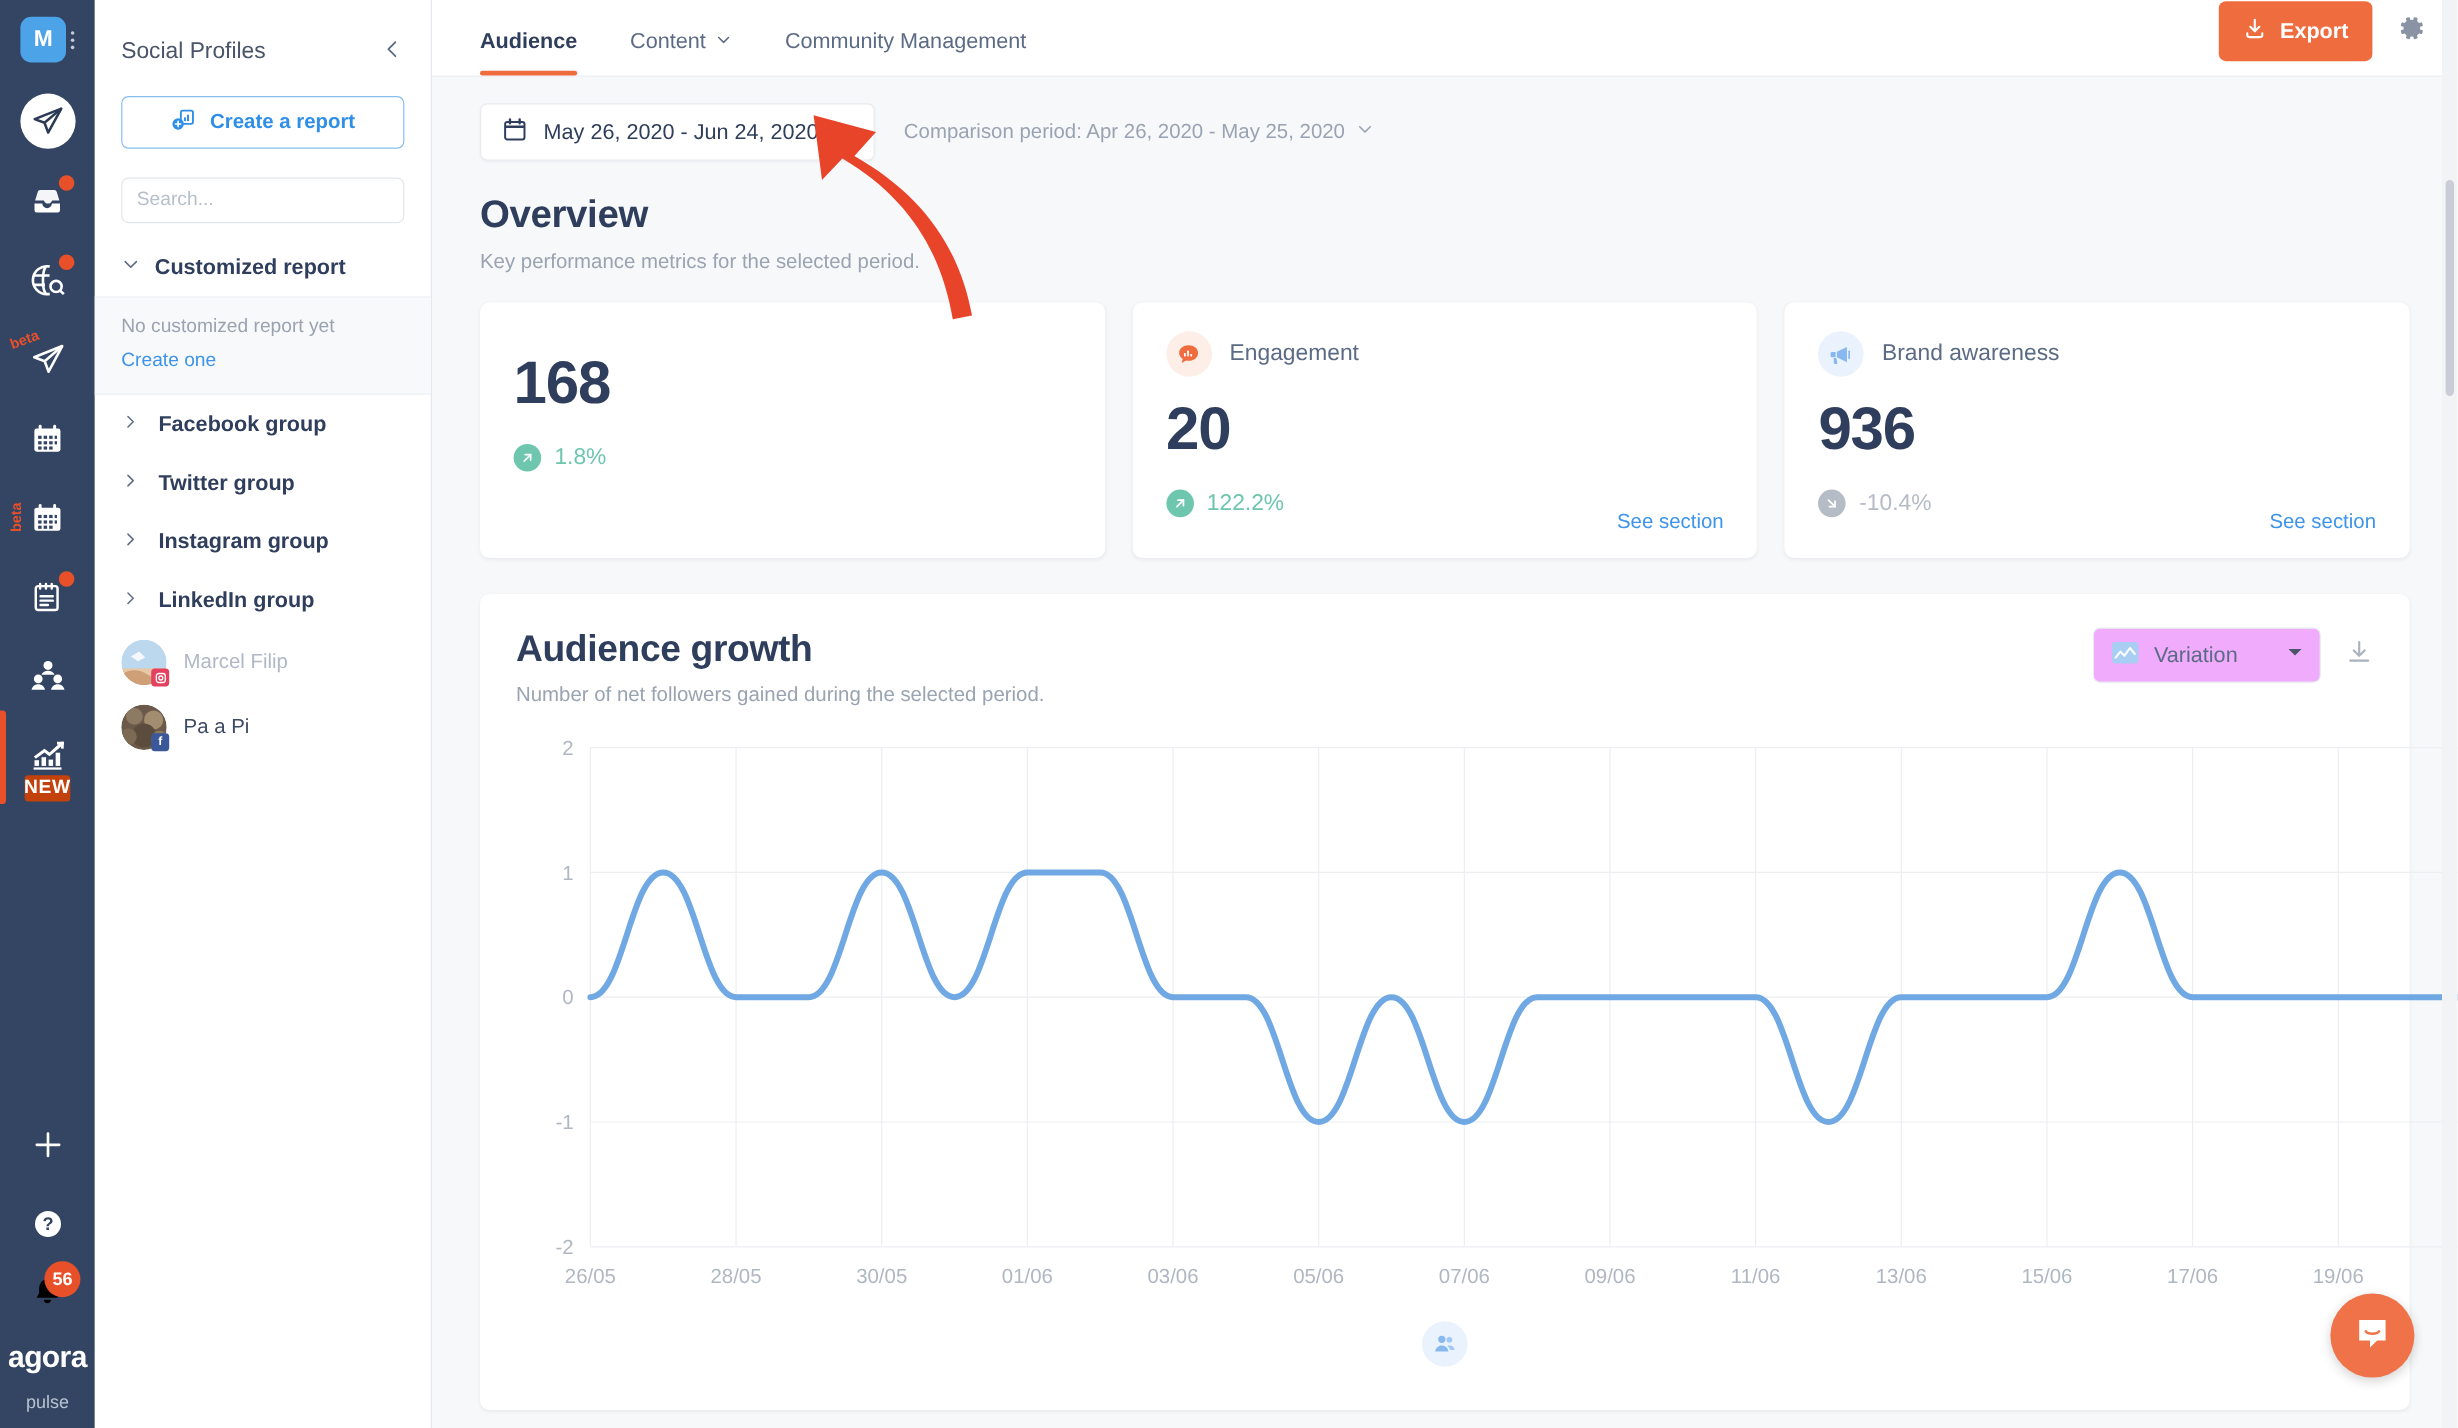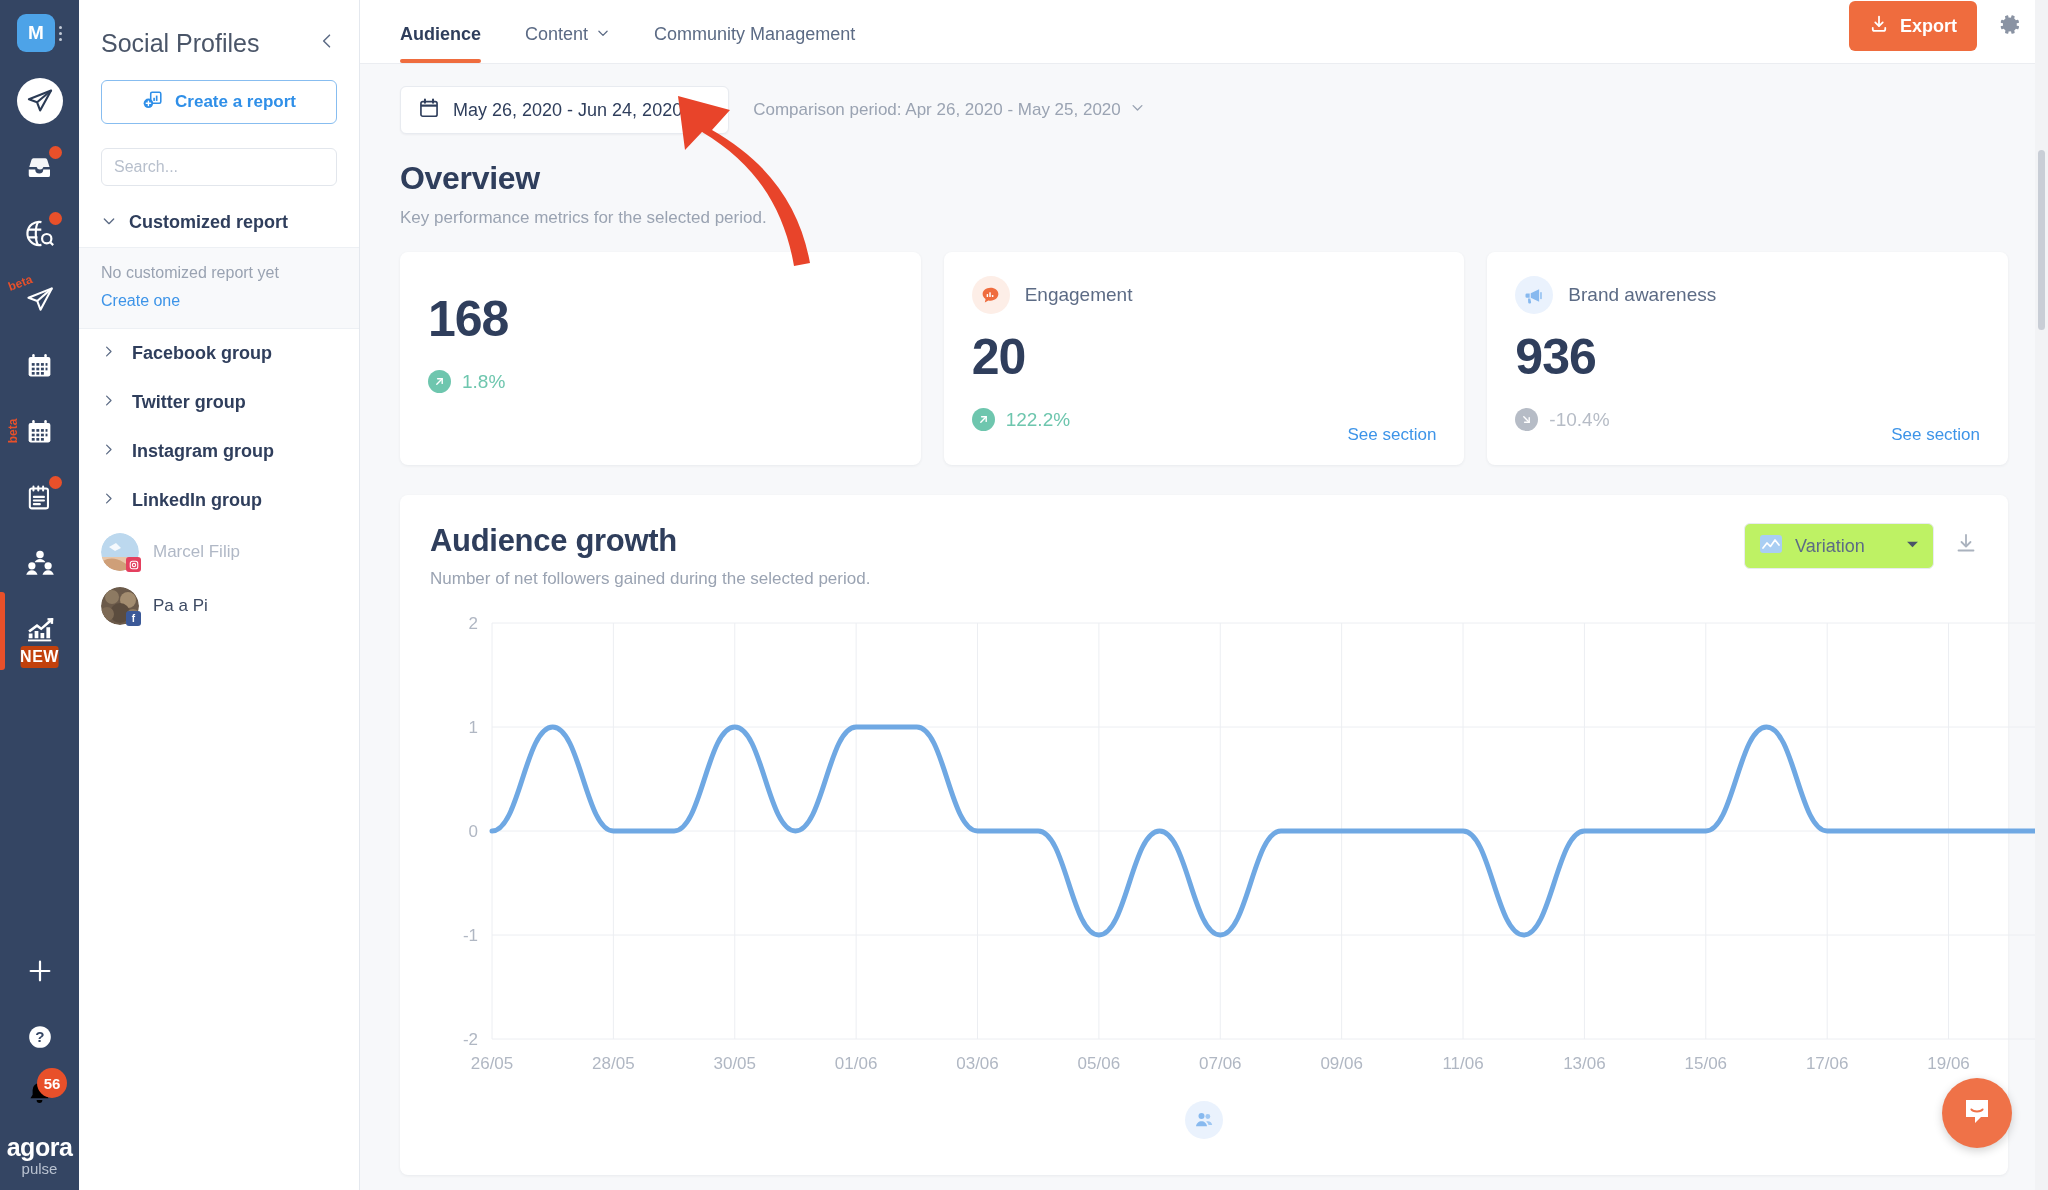--- a/index.html
+++ b/index.html
@@ -62,32 +62,32 @@
   }
   .bell-wrap { position: relative; margin-bottom: 22px; }
   .bell-badge {
     position:absolute; top:-12px; left:12px; min-width:30px; height:30px;
     border-radius:15px; background:#e8502a; color:#fff; font-size:15px;
     font-weight:700; display:flex; align-items:center; justify-content:center;
     padding: 0 4px;
   }
   .brand { text-align:center; line-height:1; }
   .brand .b1 { color:#fff; font-size:25px; font-weight:700; letter-spacing:-.5px; display:block;}
-  .brand .b2 { color:#b9c2d0; font-size:15px; display:block; margin-top:1px;}
+  .brand .b2 { color:#b9c2d0; font-size:15px; display:block; margin-top:17px;}
 
   
   .sidebar {
     width: 281px; flex: 0 0 281px; height: 1190px; background: #ffffff;
     border-right: 1px solid #e4e8ee; position: relative;
   }
   .sb-head {
     display:flex; align-items:center; justify-content:space-between;
     padding: 22px 22px 0 22px; height: 64px;
   }
-  .sb-title { font-size: 25px; color:#4a5568; }
+  .sb-title { font-size: 19px; color:#4a5568; }
   .collapse-btn { color:#5c6b85; cursor:pointer; display:flex; }
   .create-report {
     margin: 16px 22px 0 22px; height: 44px; border:1px solid #87bdf0;
     border-radius: 6px; color:#2f8fe8; font-size:17px; font-weight:700;
     display:flex; align-items:center; justify-content:center; gap:11px;
     cursor:pointer; background:#fff;
   }
   .search-box {
     margin: 24px 22px 0 22px; height: 38px; border:1px solid #e2e6ec;
     border-radius: 6px; display:flex; align-items:center; padding: 0 12px;
@@ -188,21 +188,21 @@
   .panel {
     background:#fff; border-radius:8px; margin-top: 30px; padding: 28px 30px 0 30px;
     box-shadow: 0 1px 3px rgba(40,50,70,.07); position:relative; height: 680px;
   }
   .panel-head { display:flex; align-items:flex-start; }
   .panel-title { font-size:31px; font-weight:700; color:#2f3e5c; letter-spacing:-.3px;}
   .panel-sub { font-size:17px; color:#9aa3b2; margin-top: 10px; }
   .panel-tools { margin-left:auto; display:flex; align-items:center; gap:20px; }
   .variation {
     height:46px; min-width: 190px; border:1px solid #e8ebf0; border-radius:6px;
-    display:flex; align-items:center; gap:12px; padding: 0 14px; cursor:pointer; background:#bef264;
+    display:flex; align-items:center; gap:12px; padding: 0 14px; cursor:pointer; background:#f0abfc;
   }
   .variation .vl { font-size:18px; color:#5c6b85; flex:1; }
   .dl-icon { color:#aab2be; cursor:pointer; display:flex; }
 
   .chart-wrap { position:relative; margin-top: 22px; height: 480px; }
   .chart-wrap svg { display:block; }
   .bottom-legend { display:flex; justify-content:center; margin-top: 10px; }
   .legend-ic { width:38px;height:38px;border-radius:50%;background:#eaf2fd;color:#87b9ef;display:flex;align-items:center;justify-content:center;}
 
   

